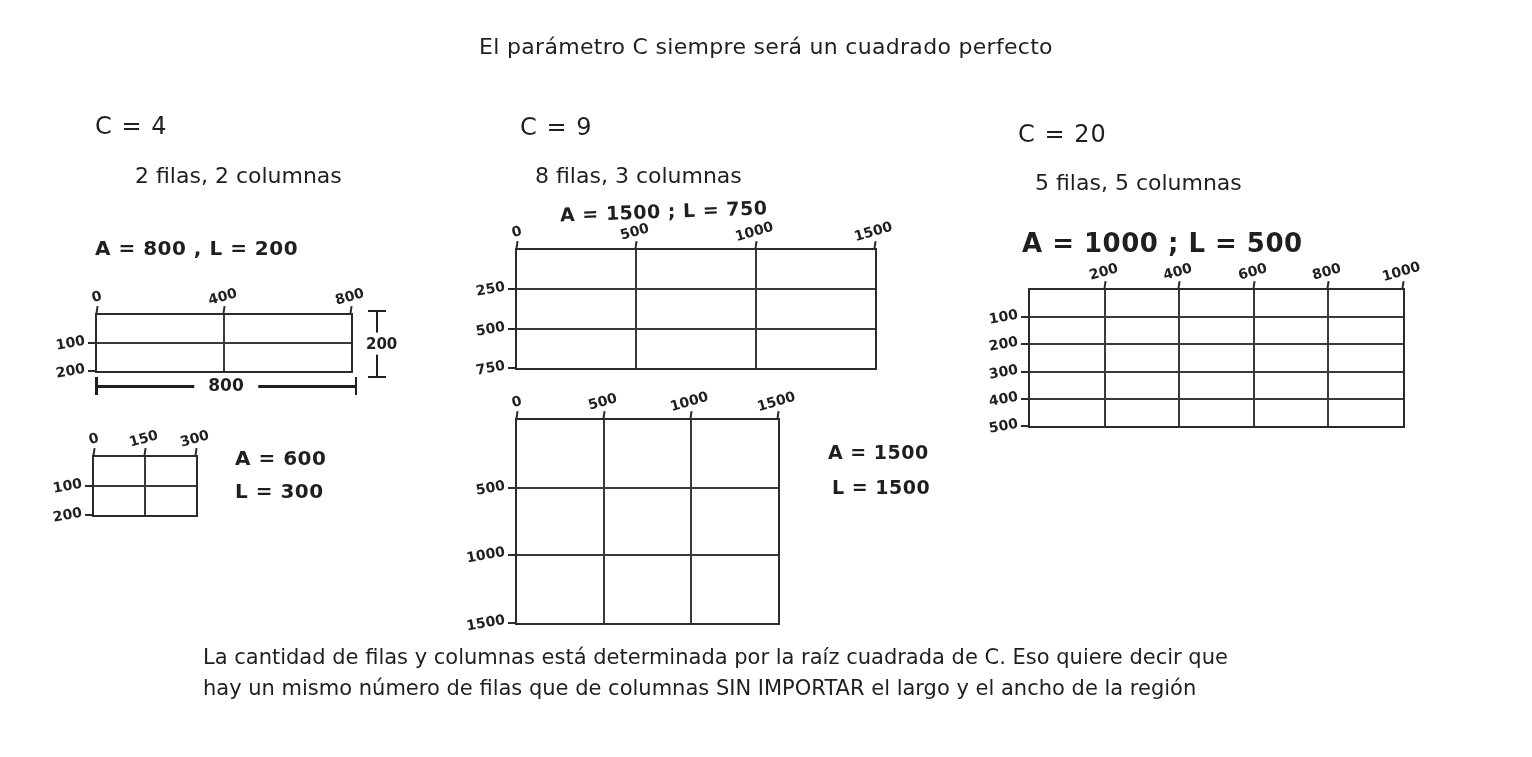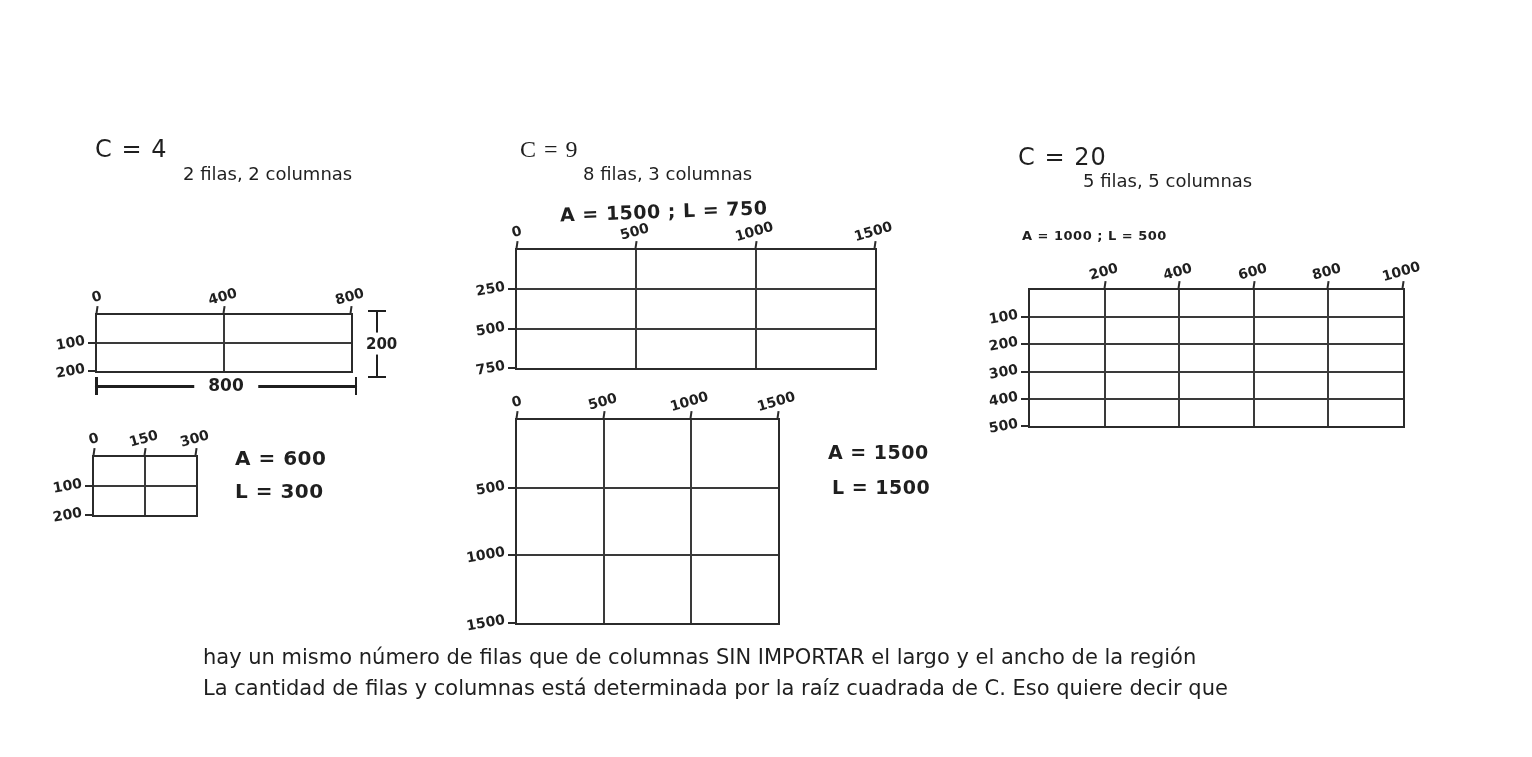--- a/index.html
+++ b/index.html
@@ -2,43 +2,43 @@
 <html><head>
 <meta charset="utf-8">
 <style>
   html,body{margin:0;padding:0;background:#ffffff;}
   .canvas{
     position:relative;width:1532px;height:757px;background:#ffffff;overflow:hidden;
     font-family:"DejaVu Sans","Liberation Sans",sans-serif;color:#1f1f1f;
   }
   .txt{position:absolute;white-space:nowrap;}
   .title{top:34px;left:0;width:100%;text-align:center;font-size:22px;letter-spacing:.3px;}
-  .heading{font-size:24px;letter-spacing:1px;margin-top:23px;}
-  .sub{font-size:18px;margin-left:48px;}
+  .heading{font-size:24px;letter-spacing:1px;}
+  .sub{font-size:22px;}
   .params{font-size:20px;font-weight:600;letter-spacing:.5px;}
 
   .h-c4{left:95px;top:112px;}
   .s-c4{left:135px;top:163px;}
   .p-c4{left:95px;top:236px;}
   .g-c4-main{left:95px;top:313px;width:258px;height:60px;}
   .g-c4-small{left:92px;top:455px;width:106px;height:62px;}
   .a300{left:235px;top:446px;}
   .l200{left:235px;top:479px;}
 
-  .h-c9{left:520px;top:113px;font-family:Liberation Serif, serif;}
+  .h-c9{left:520px;top:113px;}
   .s-c9{left:535px;top:163px;}
   .p-c9{left:560px;top:200px;font-size:19px;transform:rotate(-2deg);}
   .g-c9-top{left:515px;top:248px;width:362px;height:122px;}
   .g-c9-bottom{left:515px;top:418px;width:265px;height:207px;}
   .a1500{left:828px;top:441px;font-size:19px;}
   .l1500{left:832px;top:476px;font-size:19px;}
 
   .h-c25{left:1018px;top:120px;}
   .s-c25{left:1035px;top:170px;}
-  .p-c25{left:1022px;top:228px;font-size:13px;}
+  .p-c25{left:1022px;top:228px;font-size:26px;}
   .g-c25{left:1028px;top:288px;width:377px;height:140px;}
 
   .footer{left:203px;top:642px;font-size:21px;line-height:31px;white-space:nowrap;}
 
   
   .grid{position:absolute;border:2px solid #2b2b2b;box-sizing:border-box;}
   .gl{position:absolute;background:#3a3a3a;}
   .gl.v{top:0;bottom:0;width:2px;transform:translateX(-1px);}
   .gl.h{left:0;right:0;height:2px;transform:translateY(-1px);}
   .xtick{position:absolute;top:-27px;transform:translateX(-55%) rotate(-16deg);font-size:14px;font-weight:600;white-space:nowrap;}
@@ -56,23 +56,25 @@
   .hb-line{position:absolute;top:9px;left:0;right:0;height:2.5px;background:#1f1f1f;border-radius:2px;}
   .hb-cap{position:absolute;top:1px;width:2.5px;height:18px;background:#1f1f1f;}
   .hb-cap.l{left:0;} .hb-cap.r{right:0;}
   .hb-label{position:absolute;left:50%;top:50%;transform:translate(-50%,-55%);background:#fff;padding:0 14px;font-size:17px;font-weight:600;}
 </style>
 </head>
 <body>
 
 <div class="canvas">
 
+  <div class="txt title">El parámetro C siempre será un cuadrado perfecto</div>
 
   <div class="txt heading h-c4">C = 4</div>
   <div class="txt sub s-c4">2 filas, 2 columnas</div>
+  <div class="txt params p-c4">A = 800 ,   L = 200</div>
 
   <div class="grid g-c4-main">
       <span class="gl v" style="left: 50%;"></span>
       <span class="gl h" style="top: 50%;"></span>
       <span class="xstub" style="left: 0%;"></span>
       <span class="xtick" style="left: 0%;">0</span>
       <span class="xstub" style="left: 50%;"></span>
       <span class="xtick" style="left: 50%;">400</span>
       <span class="xstub" style="left: 100%;"></span>
       <span class="xtick" style="left: 100%;">800</span>
@@ -189,17 +191,17 @@
       <span class="ytick" style="top: 40%;">200</span>
       <span class="ystub" style="top: 60%;"></span>
       <span class="ytick" style="top: 60%;">300</span>
       <span class="ystub" style="top: 80%;"></span>
       <span class="ytick" style="top: 80%;">400</span>
       <span class="ystub" style="top: 100%;"></span>
       <span class="ytick" style="top: 100%;">500</span>
     </div>
 
   <div class="txt footer">
+    <div>La cantidad de filas y columnas está determinada por la raíz cuadrada de C. Eso quiere decir que</div>
     <div>hay un mismo número de filas que de columnas SIN IMPORTAR el largo y el ancho de la región</div>
-    <div>La cantidad de filas y columnas está determinada por la raíz cuadrada de C. Eso quiere decir que</div>
   </div>
 
 </div>
 
 </body></html>

